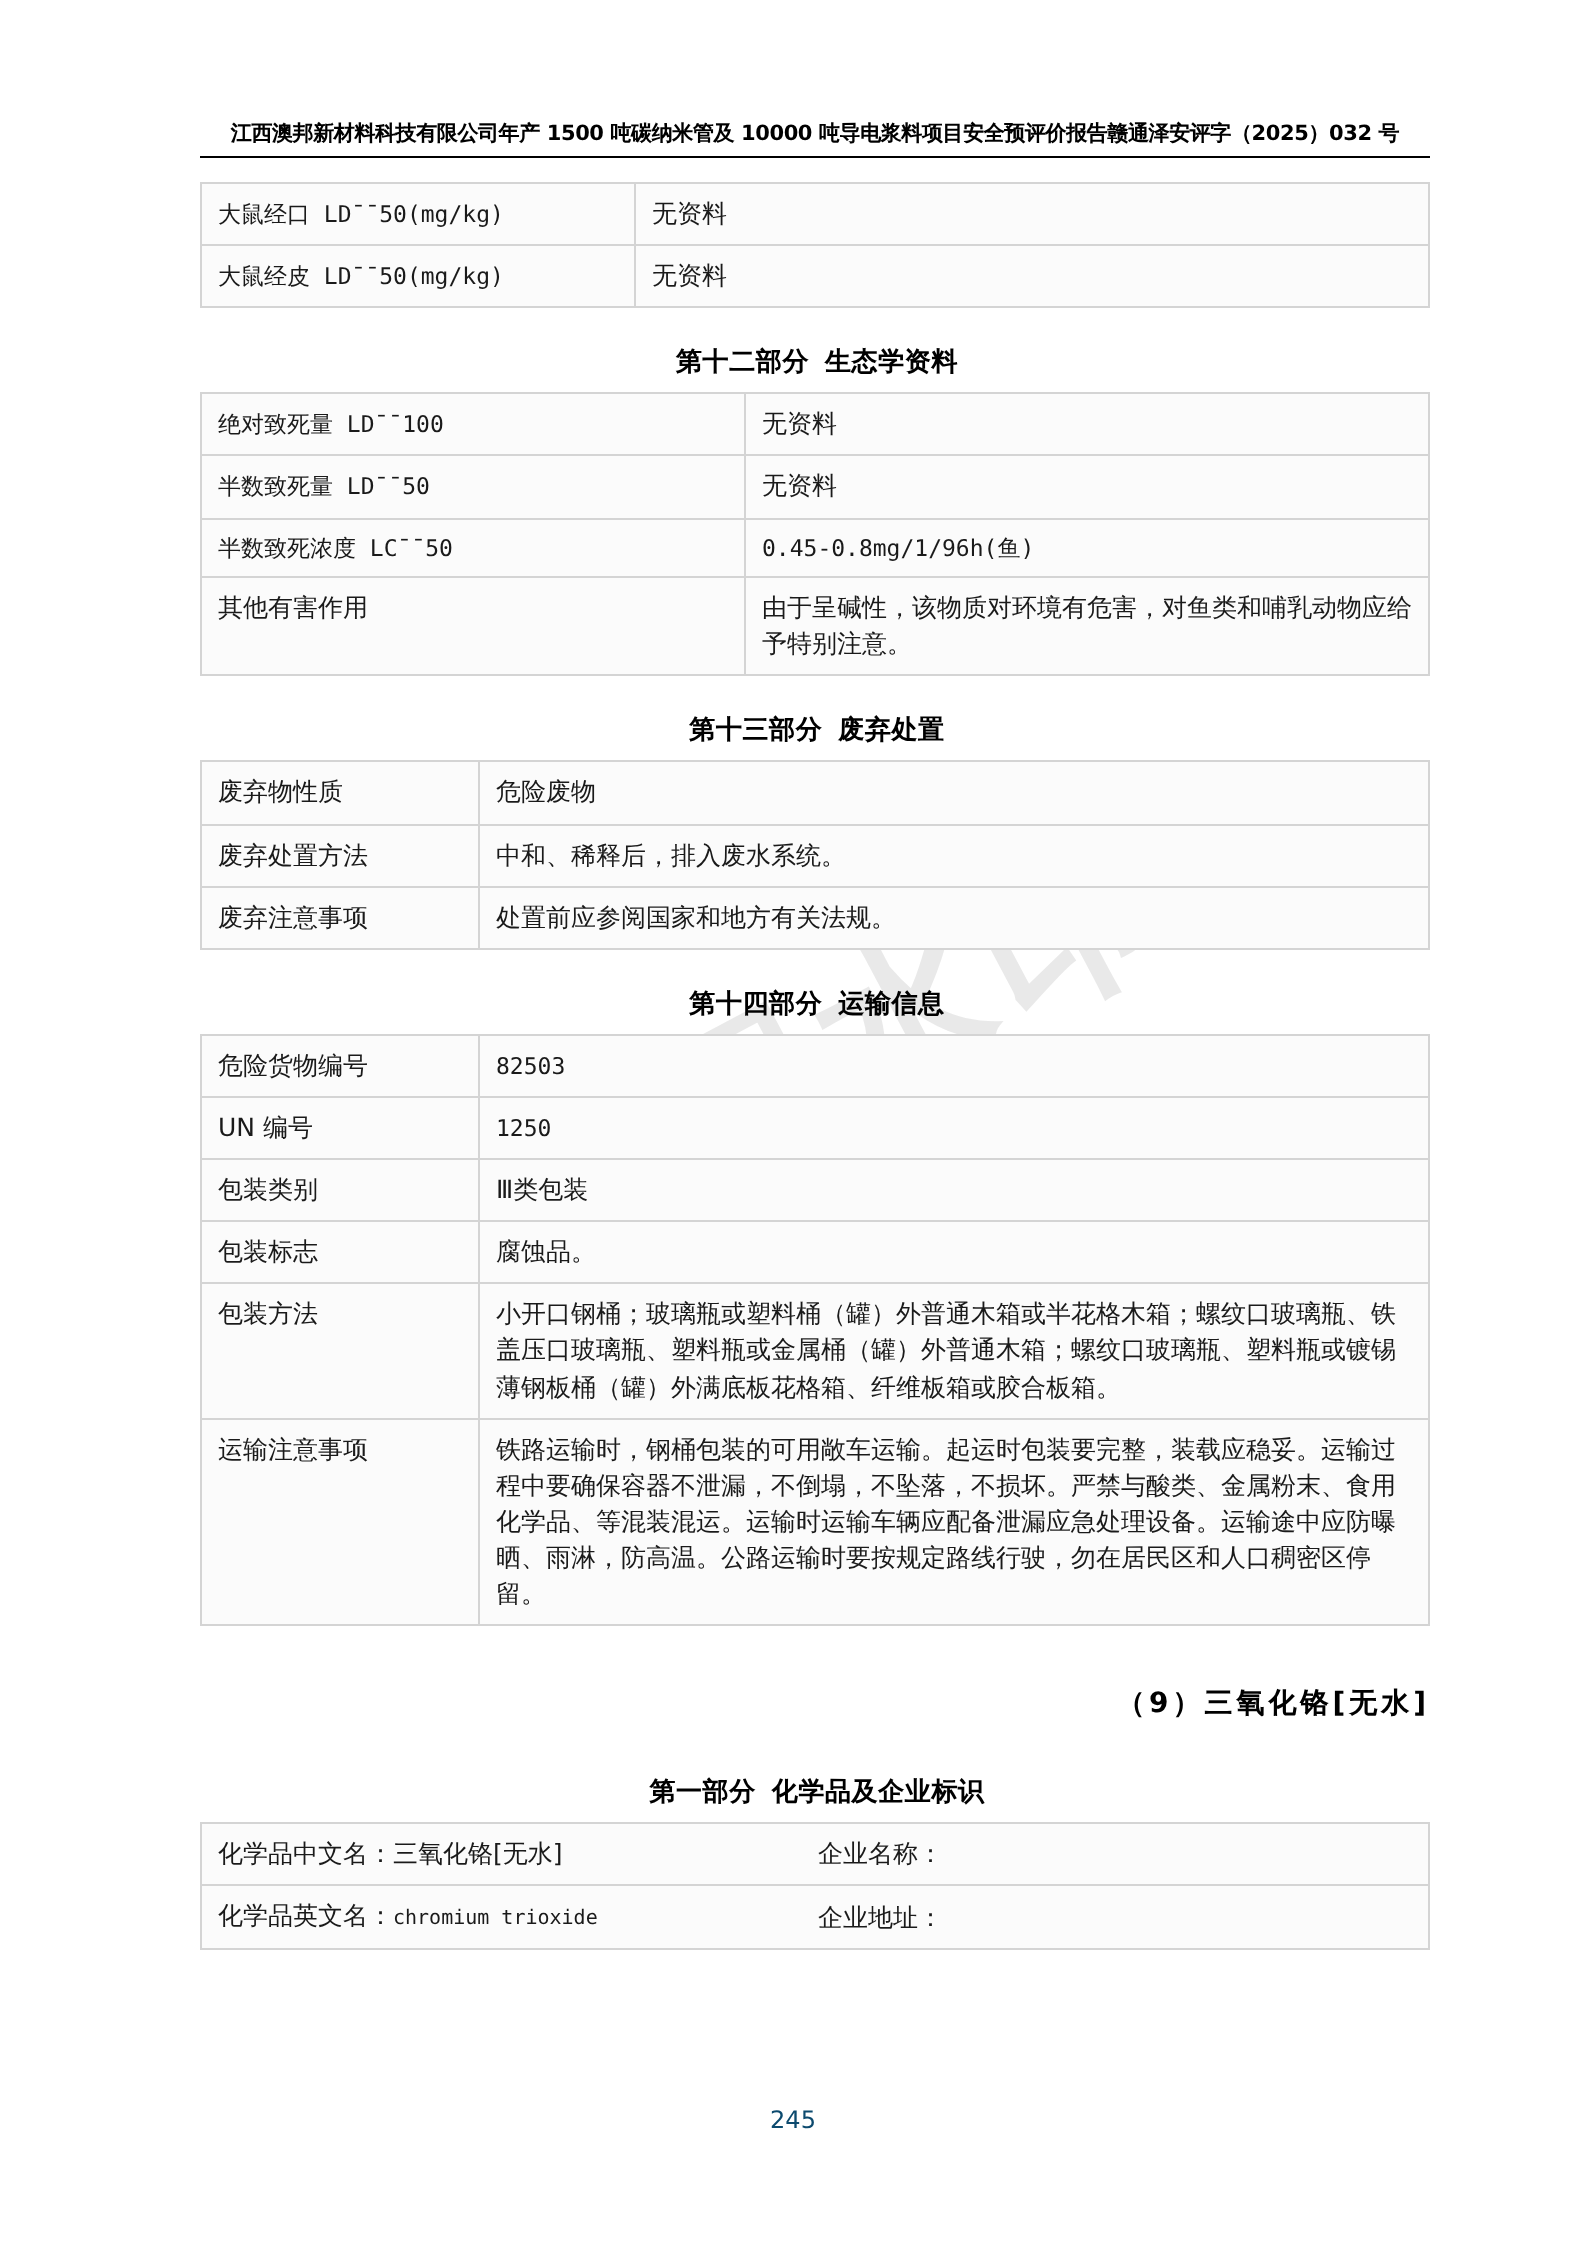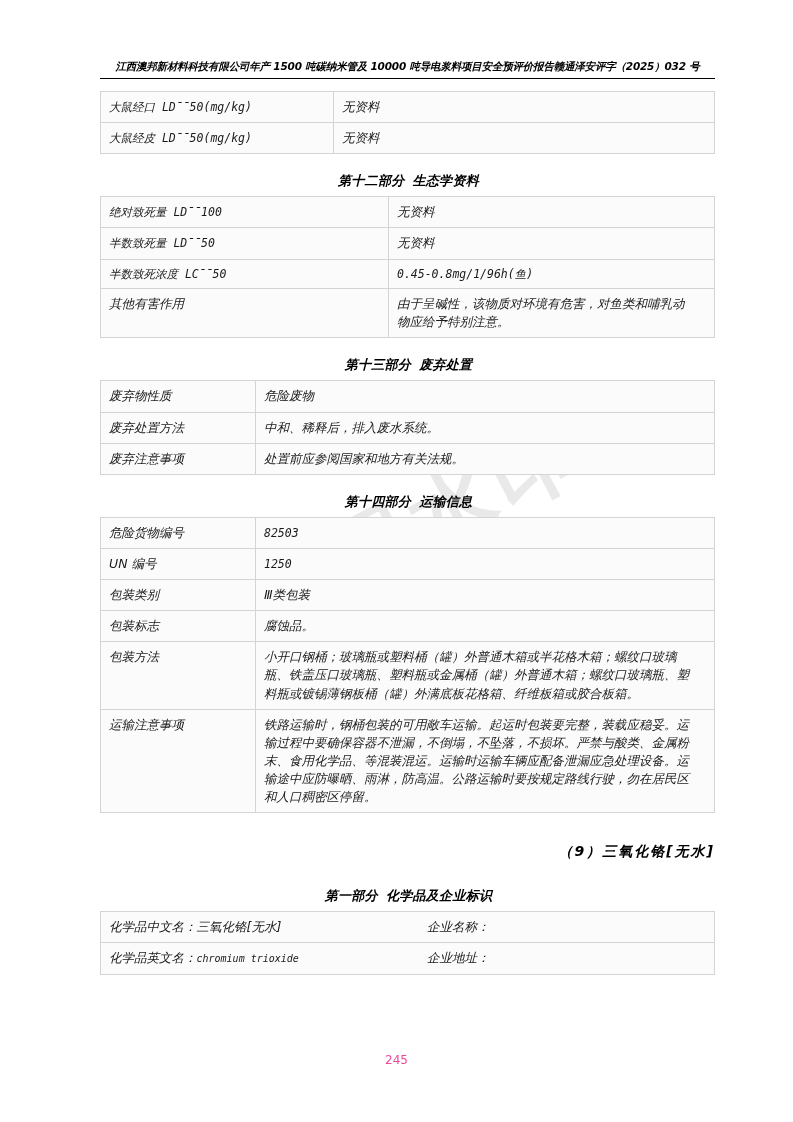--- a/index.html
+++ b/index.html
@@ -16,42 +16,41 @@
     overflow: hidden;
     font-family: "Liberation Serif", "DejaVu Serif", serif;
     color: #000;
     box-sizing: border-box;
   }
   .content {
     position: absolute;
     left: 100px;
     top: 60px;
     width: 615px;
-    font-style: italic;
   }
   .header-line {
     font-family: "DejaVu Sans", "Liberation Sans", sans-serif;
     font-size: 10.5px;
     font-weight: bold;
     letter-spacing: -0.2px;
     text-align: center;
     padding-bottom: 4px;
     border-bottom: 1.4px solid #000;
     white-space: nowrap;
     color: #000;
   }
   table.tbl {
     border-collapse: collapse;
     width: 615px;
     table-layout: fixed;
     margin: 0;
   }
   table.tbl td {
     border: 1px solid #d4d4d4;
-    padding: 6px 24px 6px 8px;
+    padding: 6px 8px 6px 8px;
     font-size: 12.5px;
     line-height: 1.45;
     vertical-align: middle;
     font-family: "DejaVu Sans", "Liberation Sans", sans-serif;
     background: #fbfbfb;
     color: #1a1a1a;
     word-wrap: break-word;
   }
   table.tbl td.mono {
     font-family: "DejaVu Sans Mono", "Liberation Mono", monospace;
@@ -79,41 +78,40 @@
     margin: 30px 0 26px 0;
   }
   .pagenum {
     position: absolute;
     left: 0;
     right: 0;
     bottom: 55px;
     text-align: center;
     font-family: "DejaVu Sans", "Liberation Sans", sans-serif;
     font-size: 12px;
-    color: #ec4899;
+    color: #0c4a6e;
   }
   .watermark {
     position: absolute;
     left: 230px;
     top: 470px;
     font-family: "DejaVu Sans", "Liberation Sans", sans-serif;
     font-size: 86px;
     font-weight: bold;
     color: rgba(120,120,120,0.16);
     transform: rotate(-28deg);
     letter-spacing: 6px;
     pointer-events: none;
     white-space: nowrap;
     user-select: none;
   }
   .two-col-row td { position: relative; }
   .inline-pair {
     display: flex;
     align-items: flex-end;
-    gap: 18px;
   }
   .inline-pair .left { width: 300px; }
   .inline-pair .right { flex: 1; }
   .cn-label { font-family: "DejaVu Sans", "Liberation Sans", sans-serif; }
   .en-val { font-family: "DejaVu Sans Mono", "Liberation Mono", monospace; font-size: 10px; }
 </style>
 </head>
 <body>
 
 <div class="page">

